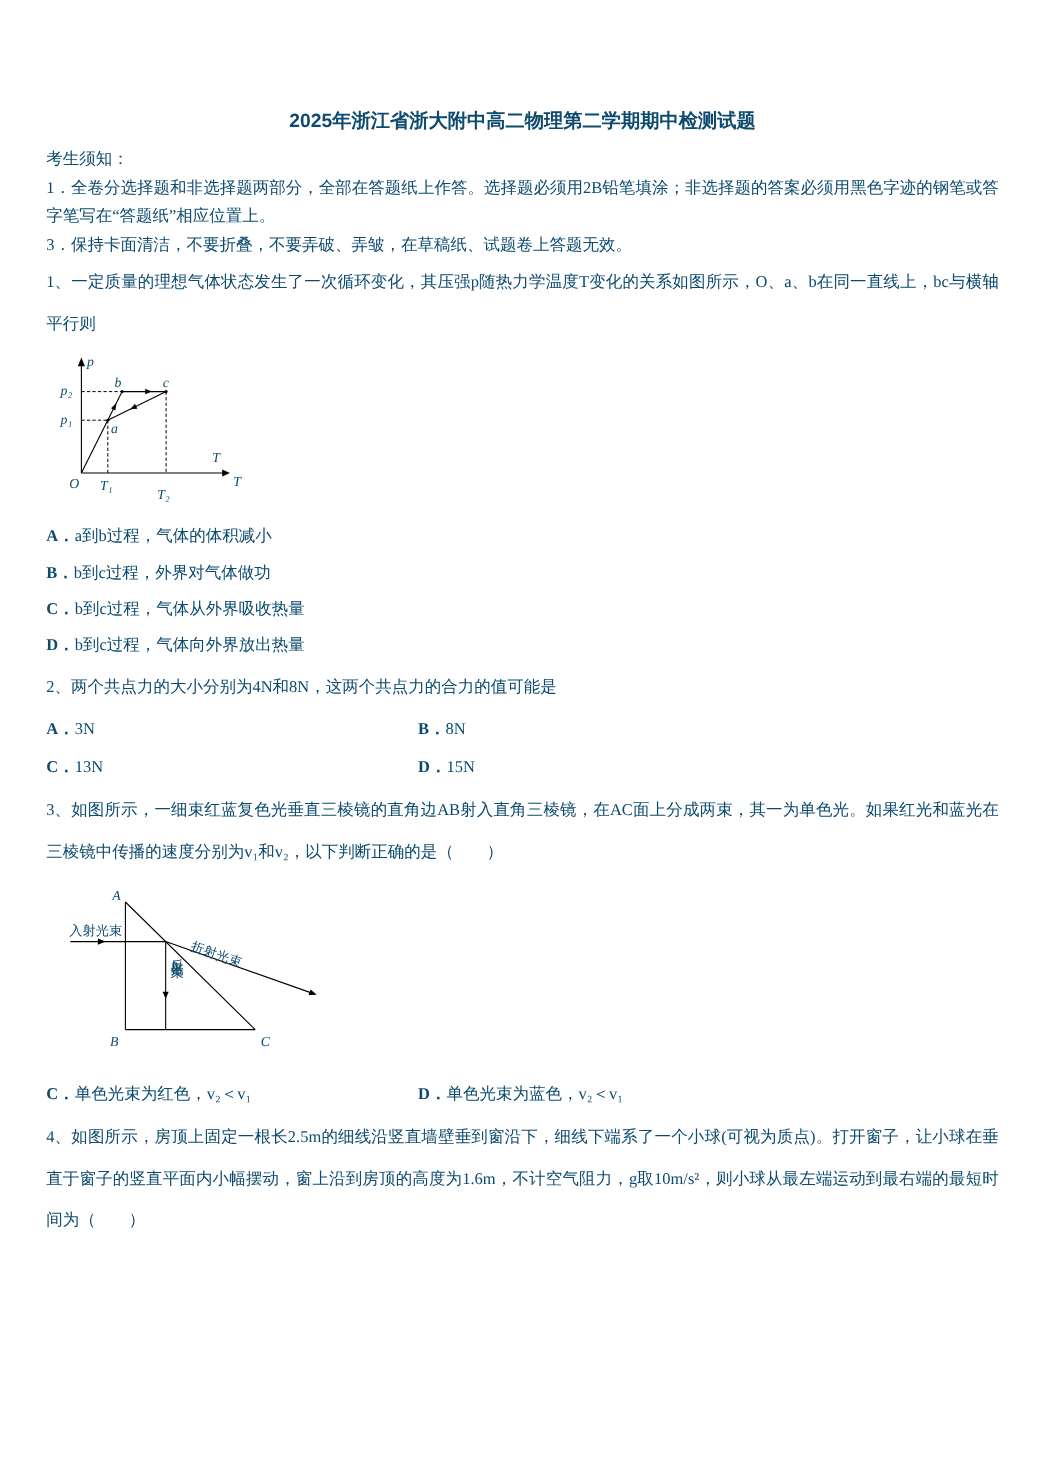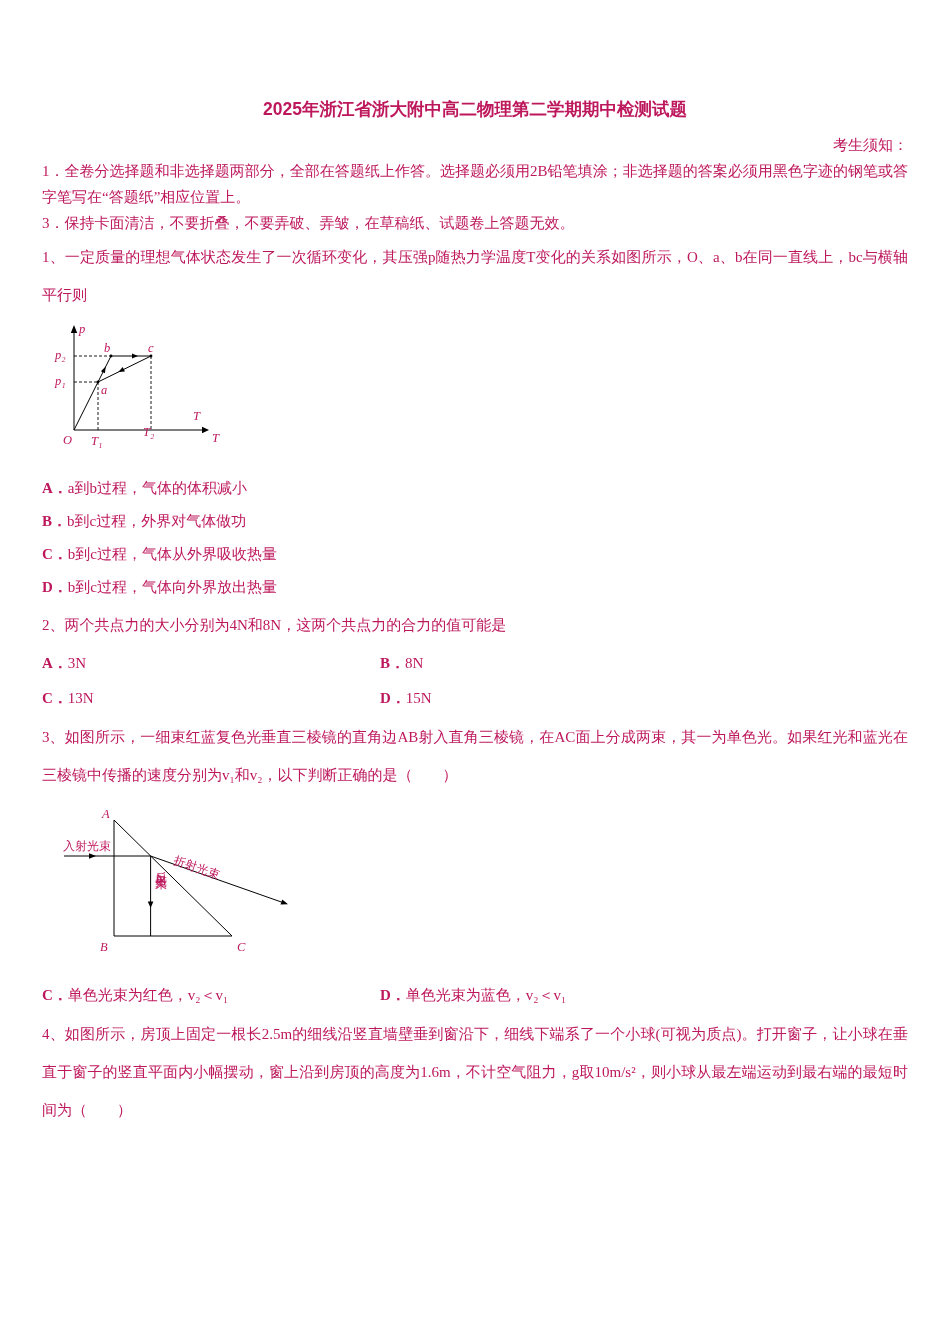--- a/index.html
+++ b/index.html
@@ -1,29 +1,29 @@
 <!DOCTYPE html>
 <html><head>
 <meta charset="utf-8">
 <style>
   * { margin:0; padding:0; box-sizing:border-box; }
   html, body { background:#ffffff; }
   .page {
     position:relative; width:950px; height:1344px; margin:0 auto;
-    background:#fff; color:#be185d; overflow:hidden;
+    background:#fff; color:#0c4a6e; overflow:hidden;
     padding:96px 42px 0 42px;
     font-family:"Liberation Serif","DejaVu Serif",serif;
     font-size:15px;
   }
   .title {
     font-family:"Liberation Sans","DejaVu Sans",sans-serif;
     font-size:17.5px; font-weight:700; text-align:center;
     line-height:26px; margin-bottom:10px;
   }
-  .notice-heading { line-height:26px;text-align:right; }
+  .notice-heading { line-height:26px; }
   .notice-item { line-height:26px; text-align:justify; }
   .section-heading { margin-top:26px; line-height:30px; text-align:justify; }
   .stem { line-height:38px; text-align:justify; margin-top:2px; }
   .opts { margin-top:14px; }
   .opt-row { line-height:33px; }
   .opt-grid { display:grid; grid-template-columns:338px 1fr; line-height:35px; margin-top:2px; }
   .opt-label { font-weight:700; }
   .fig { position:relative; }
   .fig svg { position:absolute; left:0; top:0; }
   .fig1 { width:190px; height:136px; margin:8px 0 14px 12px; }
@@ -79,21 +79,21 @@
     </svg>
     <span class="fig-label var" style="left:25px; top:1px;">p</span>
     <span class="fig-label var" style="left:1px; top:27px;text-align:right;">p₂</span>
     <span class="fig-label var" style="left:1px; top:53px;">p₁</span>
     <span class="fig-label var" style="left:50px; top:20px;">b</span>
     <span class="fig-label var" style="left:94px; top:20px;">c</span>
     <span class="fig-label var" style="left:47px; top:62px;">a</span>
     <span class="fig-label var" style="left:139px; top:88px;">T</span>
     <span class="fig-label var" style="left:9px; top:112px;">O</span>
     <span class="fig-label var" style="left:37px; top:113px;">T₁</span>
-    <span class="fig-label var" style="left:89px; top:104px;">T₂</span>
+    <span class="fig-label var" style="left:89px; top:122px;">T₂</span>
     <span class="fig-label var" style="left:158px; top:110px;">T</span>
   </div>
 
   <div class="opts">
     <div class="opt-row"><span class="opt-label">A．</span><span>a到b过程，气体的体积减小</span></div>
     <div class="opt-row"><span class="opt-label">B．</span><span>b到c过程，外界对气体做功</span></div>
     <div class="opt-row"><span class="opt-label">C．</span><span>b到c过程，气体从外界吸收热量</span></div>
     <div class="opt-row"><span class="opt-label">D．</span><span>b到c过程，气体向外界放出热量</span></div>
   </div>
 

